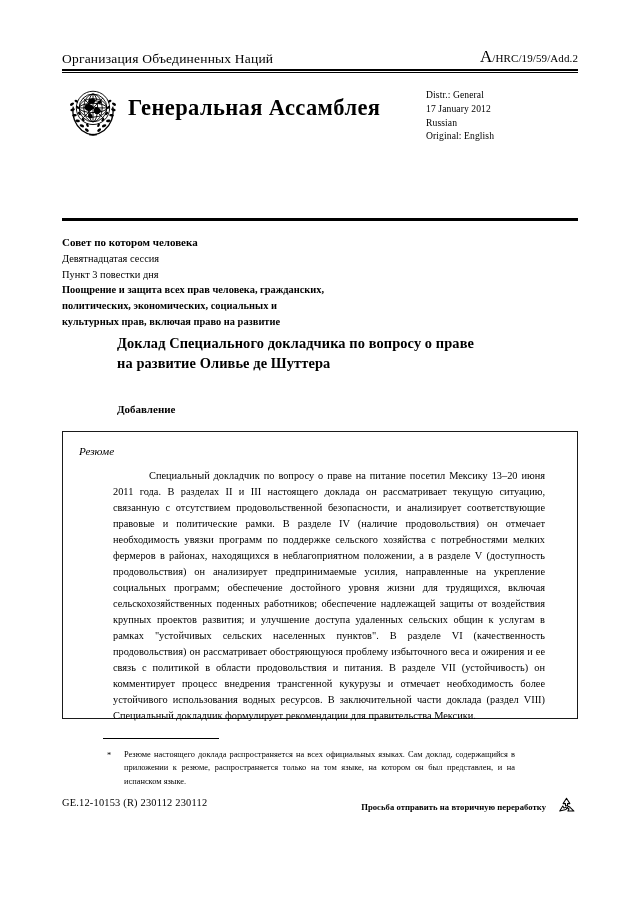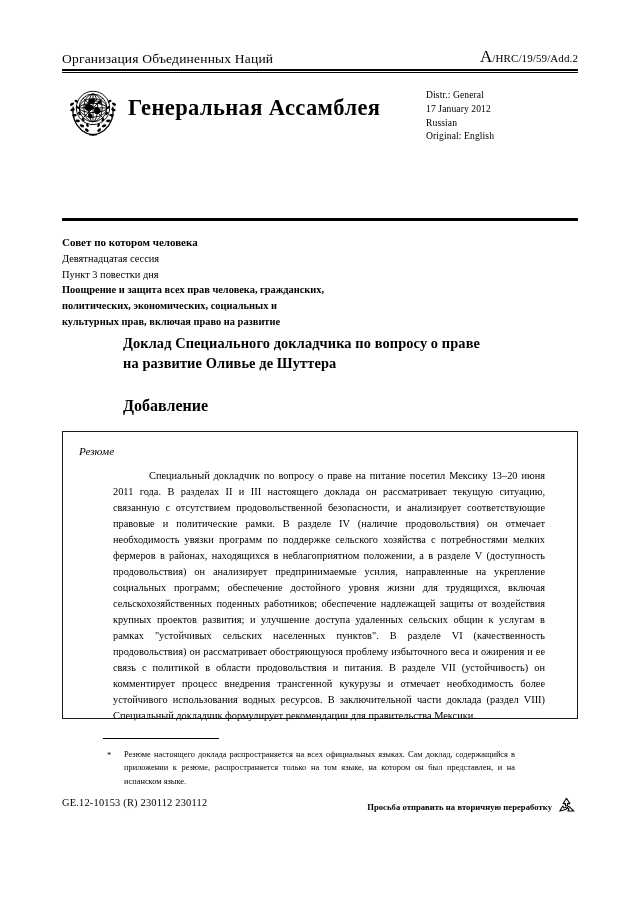--- a/index.html
+++ b/index.html
@@ -116,34 +116,34 @@
     font-size: 10.4px;
     line-height: 1.52;
   }
   .council .b { font-weight: bold; font-size: 11px; }
   .council .n { font-weight: normal; }
   .council .agenda-title { font-weight: bold; font-size: 10.4px; }
 
   
   .report {
     position: absolute;
-    left: 123px;
+    left: 117px;
     top: 333px;
     width: 420px;
   }
   .report h1 {
     margin: 0;
     font-size: 14.4px;
     font-weight: bold;
     line-height: 1.42;
     letter-spacing: .1px;
   }
   .report .addendum {
-    margin-top: 23px;
-    font-size: 16px;
+    margin-top: 29px;
+    font-size: 11px;
     font-weight: bold;
   }
   .report .mission {
     margin-top: 17px;
     font-size: 11.6px;
     font-weight: bold;
   }
 
   
   .summary-box {
@@ -211,21 +211,21 @@
     top: 797px;
     font-size: 10.4px;
     letter-spacing: .2px;
   }
   .footer-recycle {
     position: absolute;
     right: 62px;
     top: 796px;
     display: flex;
     align-items: center;
-    gap: 3px;
+    gap: 9px;
   }
   .footer-recycle .txt {
     font-size: 8.6px;
     font-weight: bold;
     letter-spacing: .05px;
     white-space: nowrap;
   }
   .footer-recycle svg { display: block; }
 </style>
 </head>

